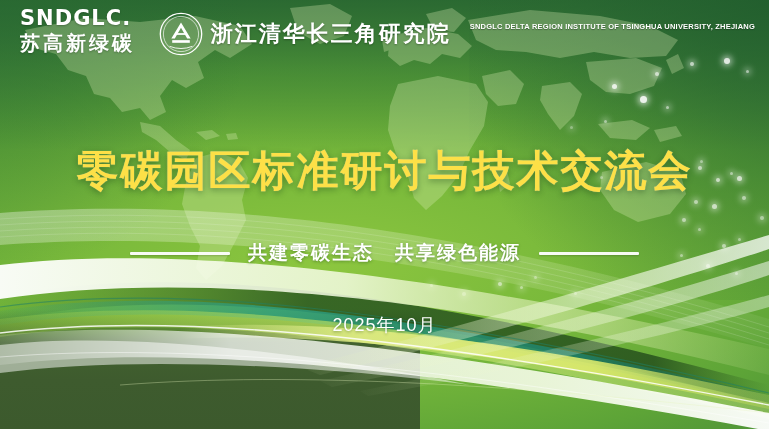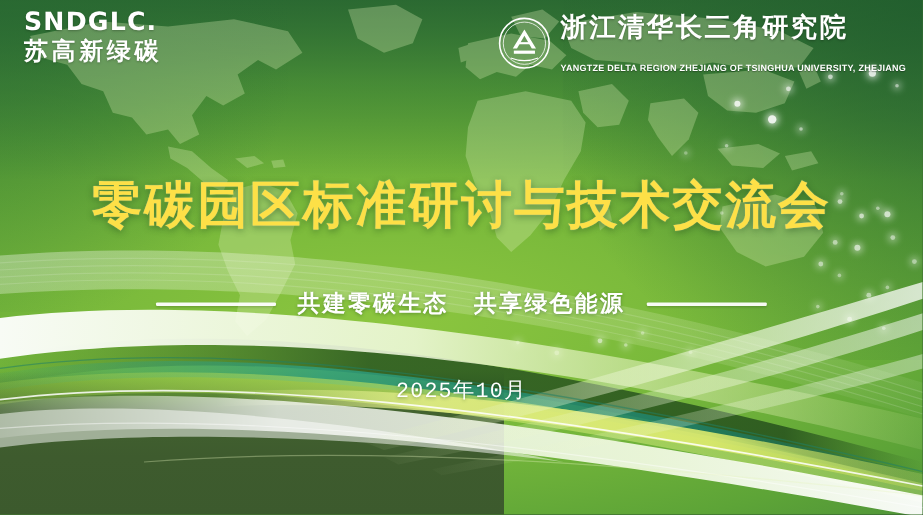--- a/index.html
+++ b/index.html
@@ -60,21 +60,21 @@
     text-shadow:0 1px 2px rgba(0,0,0,.25);
   }
   .logo-left .cn{
     margin-top:4px;font-size:20px;font-weight:bold;color:#ffffff;letter-spacing:3px;
     line-height:1;text-shadow:0 1px 2px rgba(0,0,0,.25);
   }
 
   .logo-right{position:absolute;right:14px;top:12px;display:flex;align-items:center;gap:8px;}
   .emblem{width:44px;height:44px;flex:0 0 44px;}
   .emblem svg{display:block;width:100%;height:100%;}
-  .logo-right .txt{display:flex;flex-direction:column;gap:19px;}
+  .logo-right .txt{display:flex;gap:19px;}
   .logo-right .cn{
     font-size:22px;font-weight:bold;color:#ffffff;letter-spacing:2px;line-height:1;
     text-shadow:0 1px 2px rgba(0,0,0,.3);
   }
   .logo-right .en{
     font-size:7.5px;font-weight:bold;color:#ffffff;letter-spacing:.22px;line-height:1;
     white-space:nowrap;text-shadow:0 1px 1px rgba(0,0,0,.35);
   }
 
   
@@ -94,21 +94,20 @@
   .subtitle{
     font-size:19px;font-weight:bold;color:#ffffff;letter-spacing:2px;white-space:nowrap;
     text-shadow:0 1px 3px rgba(20,60,20,.4);
   }
 
   
   .date{
     position:absolute;left:0;right:0;top:313px;text-align:center;
     font-size:18px;color:#ffffff;letter-spacing:1px;
     text-shadow:0 1px 3px rgba(20,60,20,.4);
-    font-family:Liberation Mono, monospace;
   }
 </style>
 </head>
 <body>
 
 <div class="stage">
 
   <div class="bg-base"></div>
   <div class="bg-top-shade"></div>
   <div class="bg-left-shade"></div>
@@ -290,21 +289,21 @@
         <circle cx="50" cy="50" r="47" fill="none" stroke="#ffffff" stroke-width="3"></circle>
         <circle cx="50" cy="50" r="40" fill="none" stroke="#ffffff" stroke-width="1.5"></circle>
         <path d="M50 24 L72 60 L64 60 L50 36 L36 60 L28 60 Z" fill="#ffffff"></path>
         <rect x="30" y="64" width="40" height="6" fill="#ffffff"></rect>
         <rect x="38" y="48" width="24" height="4" fill="#ffffff"></rect>
         <path d="M24 78 Q50 88 76 78" fill="none" stroke="#ffffff" stroke-width="2"></path>
       </svg>
     </span>
     <span class="txt">
       <span class="cn">浙江清华长三角研究院</span>
-      <span class="en">YANGTZE DELTA REGION ZHEJIANG OF TSINGHUA UNIVERSITY, ZHEJIANG</span>
+      <span class="en">SNDGLC DELTA REGION INSTITUTE OF TSINGHUA UNIVERSITY, ZHEJIANG</span>
     </span>
   </div>
 
   <div class="title">零碳园区标准研讨与技术交流会</div>
 
   <div class="subtitle-row">
     <span class="sub-rule"></span>
     <span class="subtitle">共建零碳生态　共享绿色能源</span>
     <span class="sub-rule"></span>
   </div>

